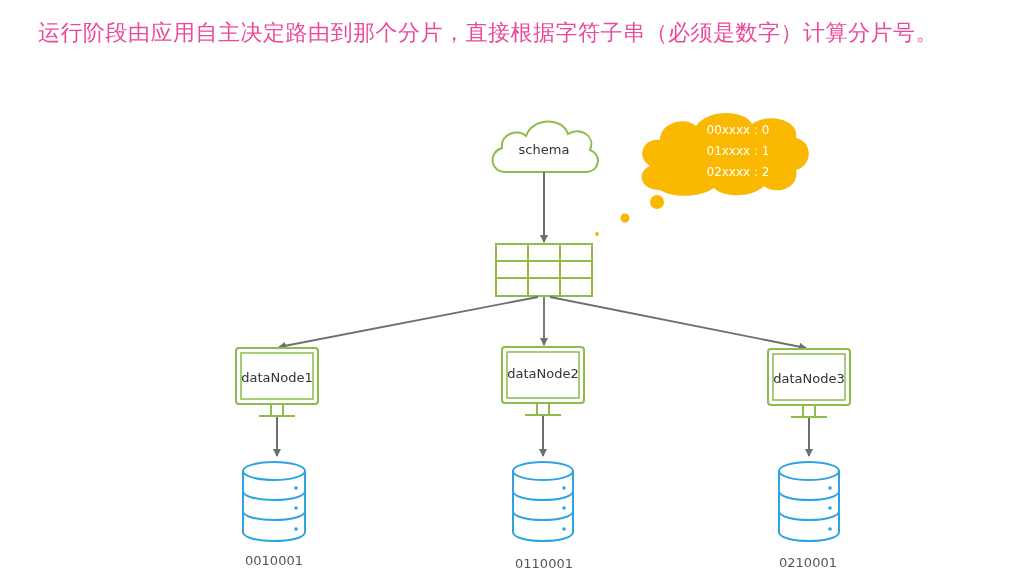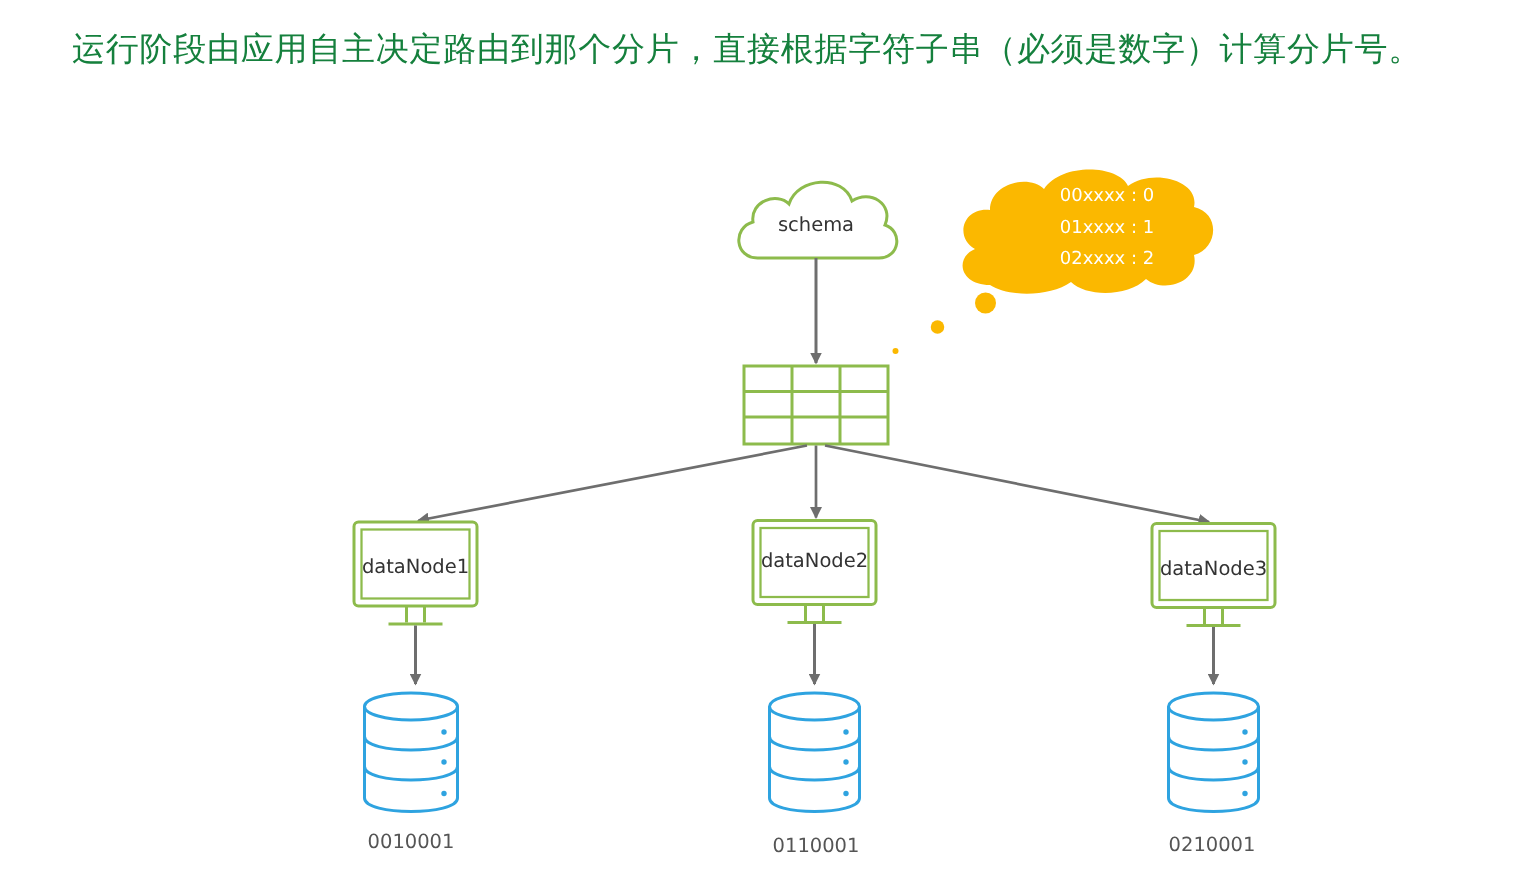--- a/index.html
+++ b/index.html
@@ -1,17 +1,17 @@
 <!DOCTYPE html>
 <html><head>
   <meta charset="utf-8">
   <style>
     html, body { margin: 0; padding: 0; background: #ffffff; }
     body { width: 1024px; height: 587px; position: relative; overflow: hidden; font-family: "DejaVu Sans", sans-serif; }
-    .title { position: absolute; left: 48px; top: 18px; font-size: 22px; color: #15803d; letter-spacing: 0.5px; white-space: nowrap; }
+    .title { position: absolute; left: 38px; top: 18px; font-size: 22px; color: #ec4899; letter-spacing: 0.5px; white-space: nowrap; }
     svg.diagram { position: absolute; left: 0; top: 0; }
     .lbl { font-family: "DejaVu Sans", sans-serif; }
   </style>
 </head>
 <body>
 
 <div class="title">运行阶段由应用自主决定路由到那个分片，直接根据字符子串（必须是数字）计算分片号。</div>
 
 <svg class="diagram" width="1024" height="587" viewBox="0 0 1024 587" xmlns="http://www.w3.org/2000/svg">
   <defs>

